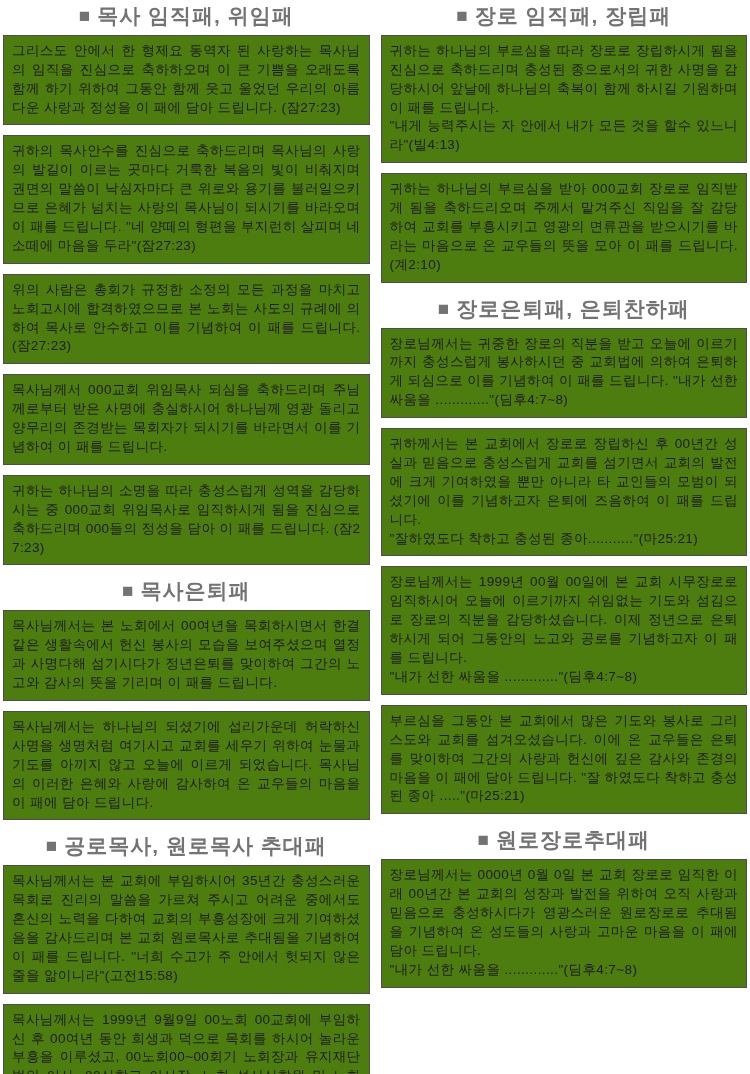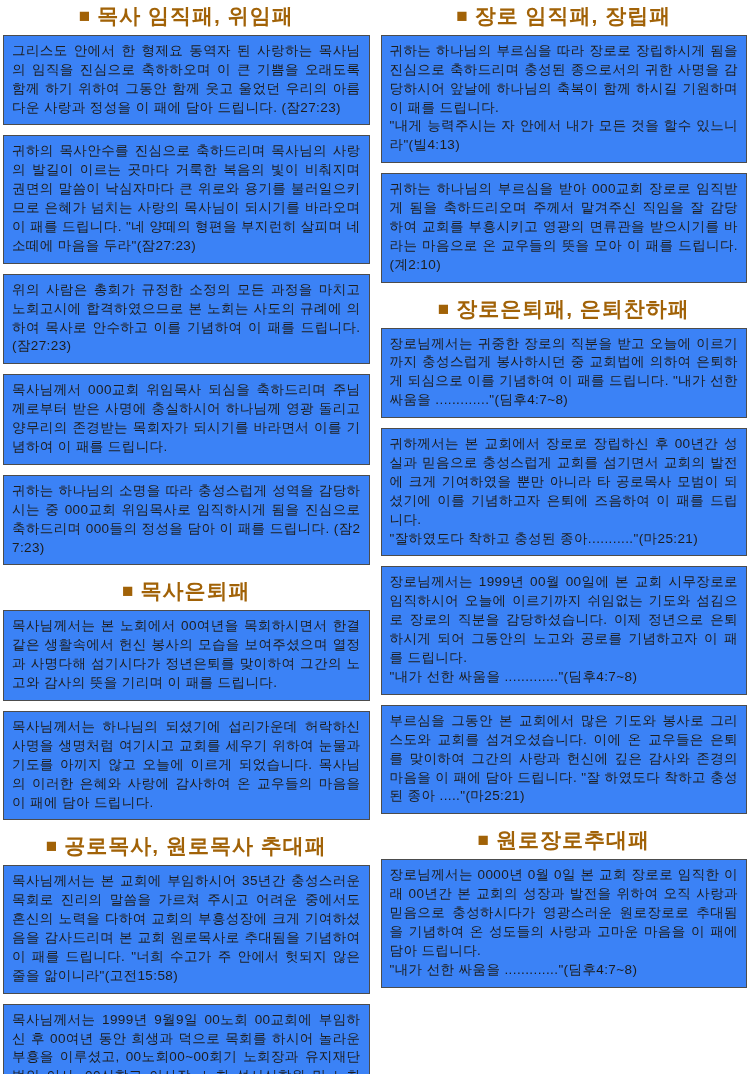--- a/index.html
+++ b/index.html
@@ -16,36 +16,36 @@
   .columns {
     display: grid;
     grid-template-columns: 1fr 1fr;
     column-gap: 11px;
     align-items: start;
   }
   .section-title {
     text-align: center;
     font-size: 21px;
     font-weight: 800;
-    color: #a16207;
+    color: #737373;
     letter-spacing: 1px;
     margin: 2px 0 7px 0;
     line-height: 1.1;
     white-space: nowrap;
   }
   .section + .section .section-title { margin-top: 14px; }
   .marker {
     display: inline-block;
     font-size: 19px;
     margin-right: 6px;
     transform: translateY(-1px);
   }
   .box {
     border: 1px solid #4c4c4c;
-    background: #3b82f6;
+    background: #4d7c0f;
     padding: 6px 8px 7px 8px;
     margin-bottom: 10px;
   }
   .box p {
     font-size: 13.5px;
     line-height: 1.4;
     color: #1d1d1d;
     text-align: justify;
     text-justify: inter-character;
     letter-spacing: 0.4px;
@@ -114,21 +114,21 @@
             <p>귀하는 하나님의 부르심을 받아 000교회 장로로 임직받게 됨을 축하드리오며 주께서 맡겨주신 직임을 잘 감당하여 교회를 부흥시키고 영광의 면류관을 받으시기를 바라는 마음으로 온 교우들의 뜻을 모아 이 패를 드립니다. (계2:10)</p>
           </div>
       </div>
 
       <div class="section">
         <h2 class="section-title"><span class="marker">■</span><span>장로은퇴패, 은퇴찬하패</span></h2>
         <div class="box">
             <p>장로님께서는 귀중한 장로의 직분을 받고 오늘에 이르기까지 충성스럽게 봉사하시던 중 교회법에 의하여 은퇴하게 되심으로 이를 기념하여 이 패를 드립니다. "내가 선한 싸움을 ............."(딤후4:7~8)</p>
           </div>
         <div class="box">
-            <p>귀하께서는 본 교회에서 장로로 장립하신 후 00년간 성실과 믿음으로 충성스럽게 교회를 섬기면서 교회의 발전에 크게 기여하였을 뿐만 아니라 타 공로목사 모범이 되셨기에 이를 기념하고자 은퇴에 즈음하여 이 패를 드립니다.
+            <p>귀하께서는 본 교회에서 장로로 장립하신 후 00년간 성실과 믿음으로 충성스럽게 교회를 섬기면서 교회의 발전에 크게 기여하였을 뿐만 아니라 타 교인들의 모범이 되셨기에 이를 기념하고자 은퇴에 즈음하여 이 패를 드립니다.
 "잘하였도다 착하고 충성된 종아..........."(마25:21)</p>
           </div>
         <div class="box">
             <p>장로님께서는 1999년 00월 00일에 본 교회 시무장로로 임직하시어 오늘에 이르기까지 쉬임없는 기도와 섬김으로 장로의 직분을 감당하셨습니다. 이제 정년으로 은퇴하시게 되어 그동안의 노고와 공로를 기념하고자 이 패를 드립니다.
 "내가 선한 싸움을 ............."(딤후4:7~8)</p>
           </div>
         <div class="box">
             <p>부르심을 그동안 본 교회에서 많은 기도와 봉사로 그리스도와 교회를 섬겨오셨습니다. 이에 온 교우들은 은퇴를 맞이하여 그간의 사랑과 헌신에 깊은 감사와 존경의 마음을 이 패에 담아 드립니다. "잘 하였도다 착하고 충성된 종아 ....."(마25:21)</p>
           </div>
       </div>

